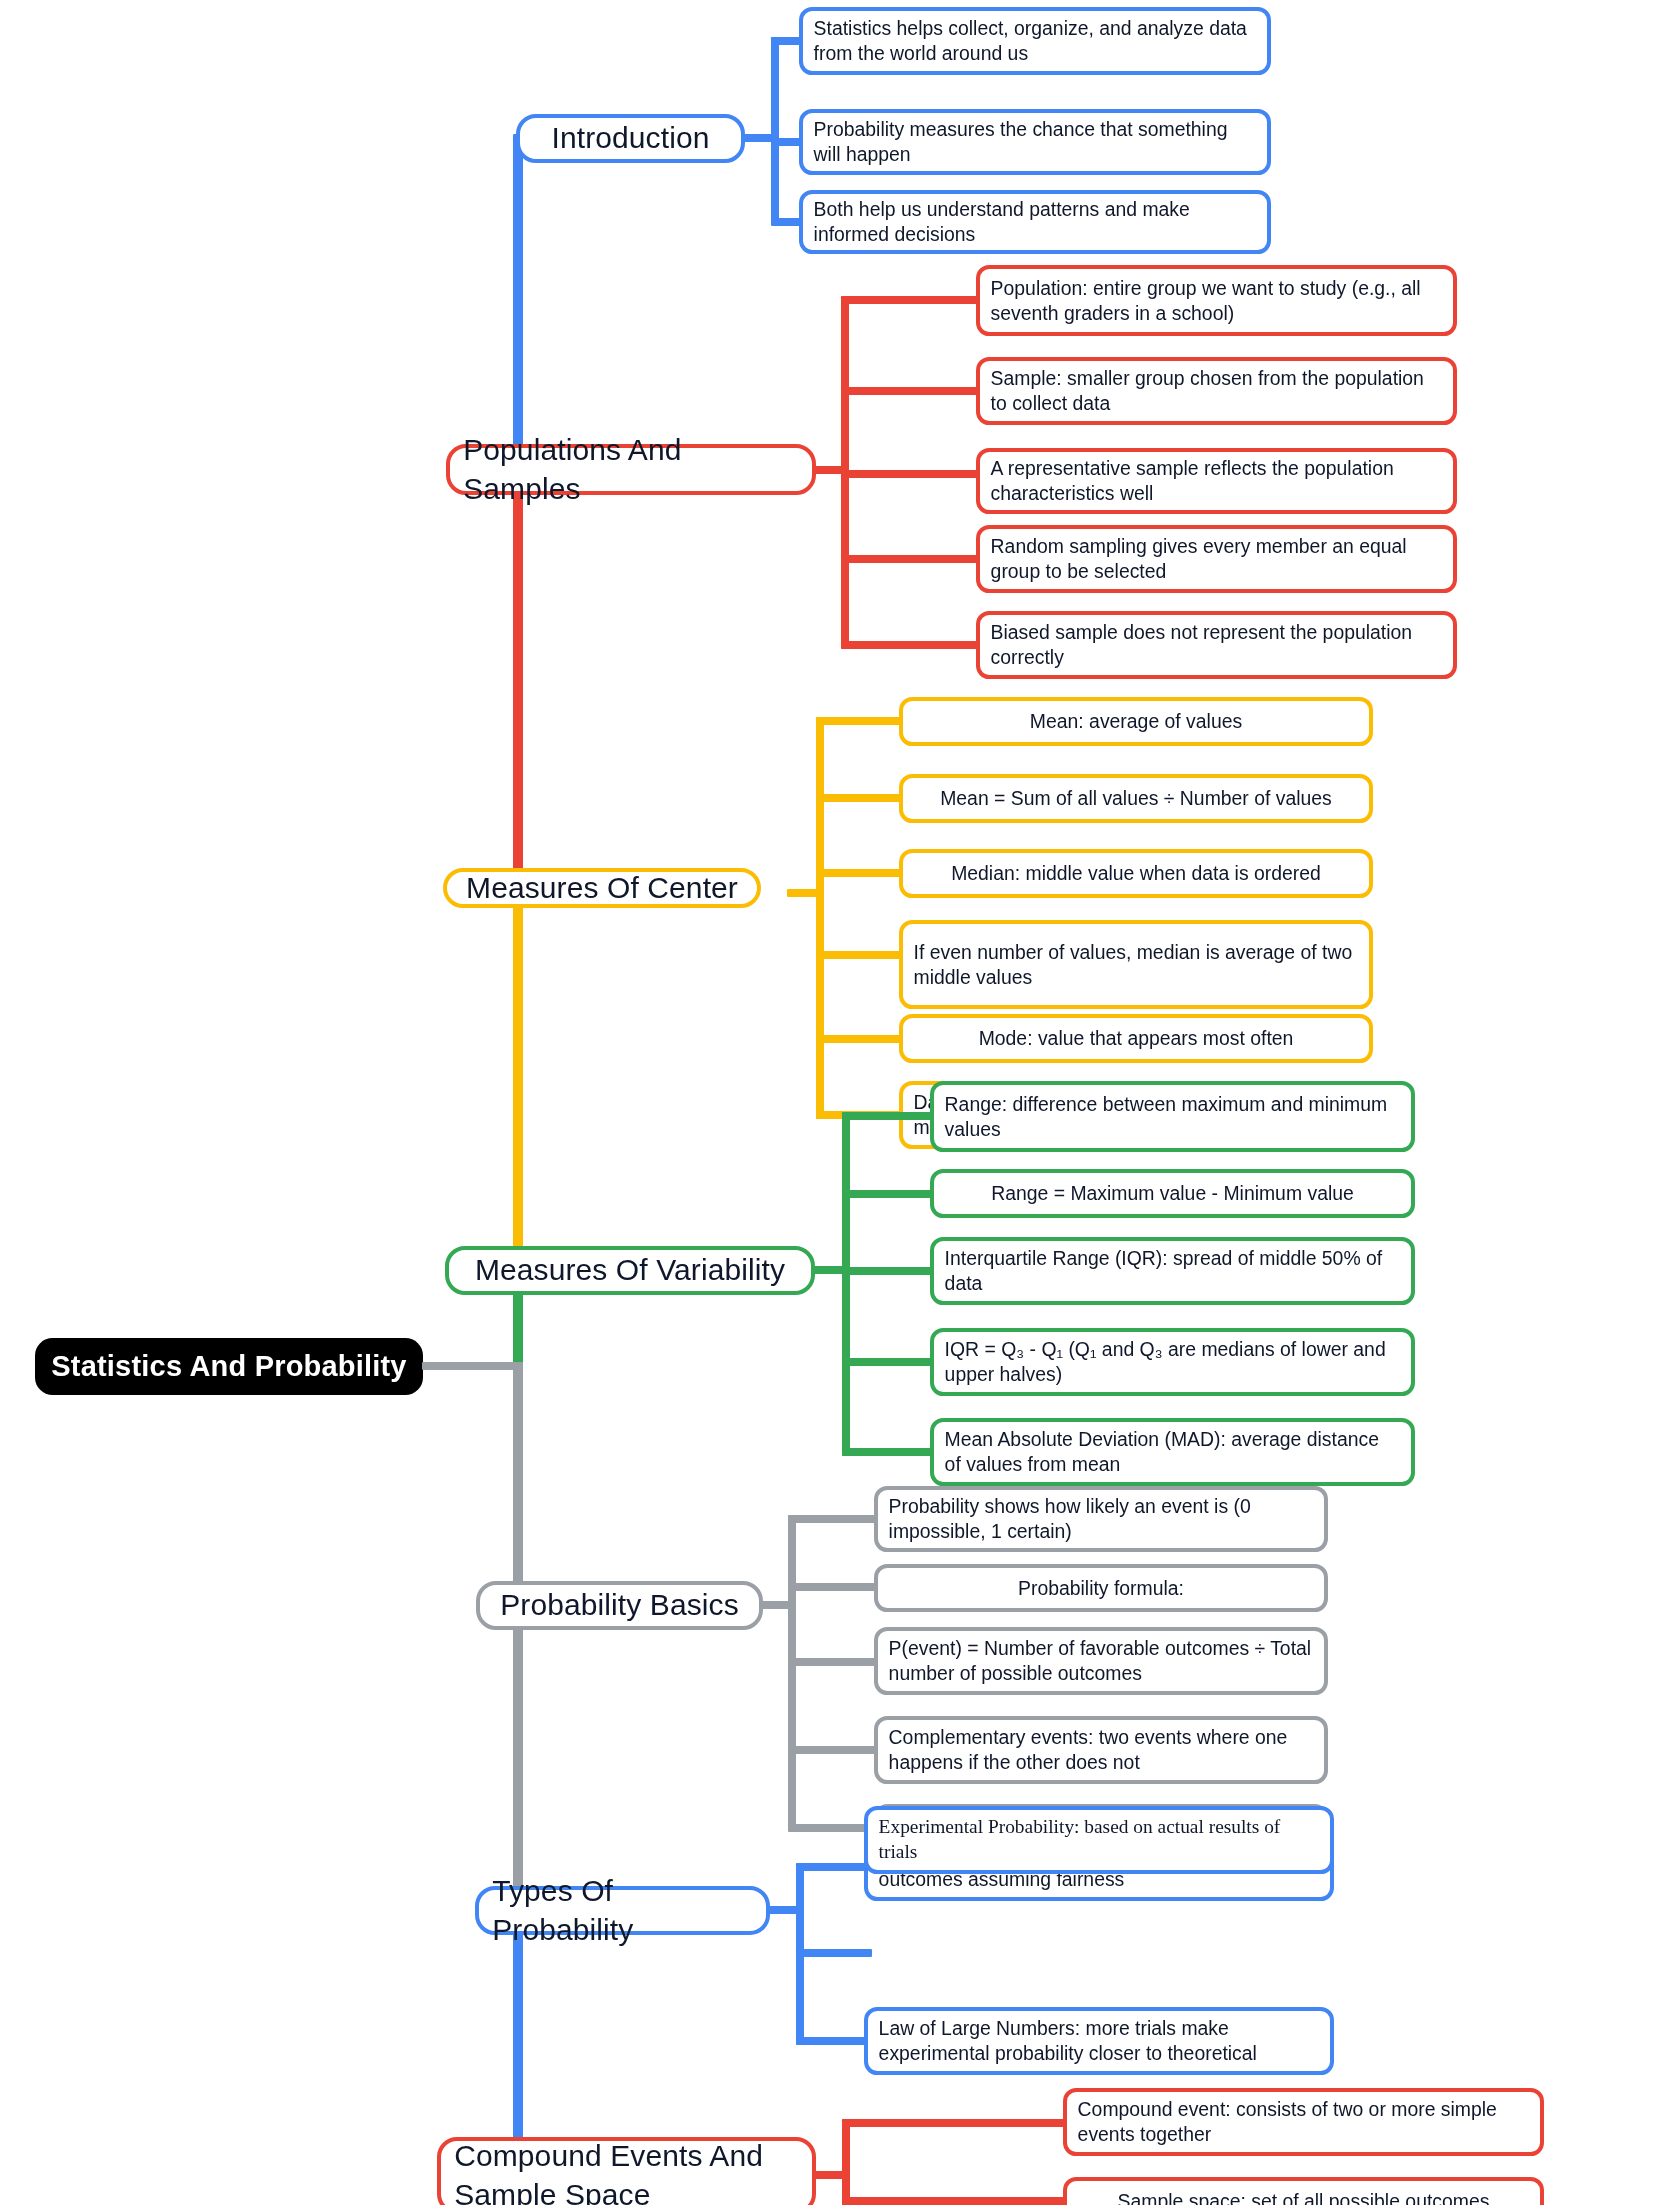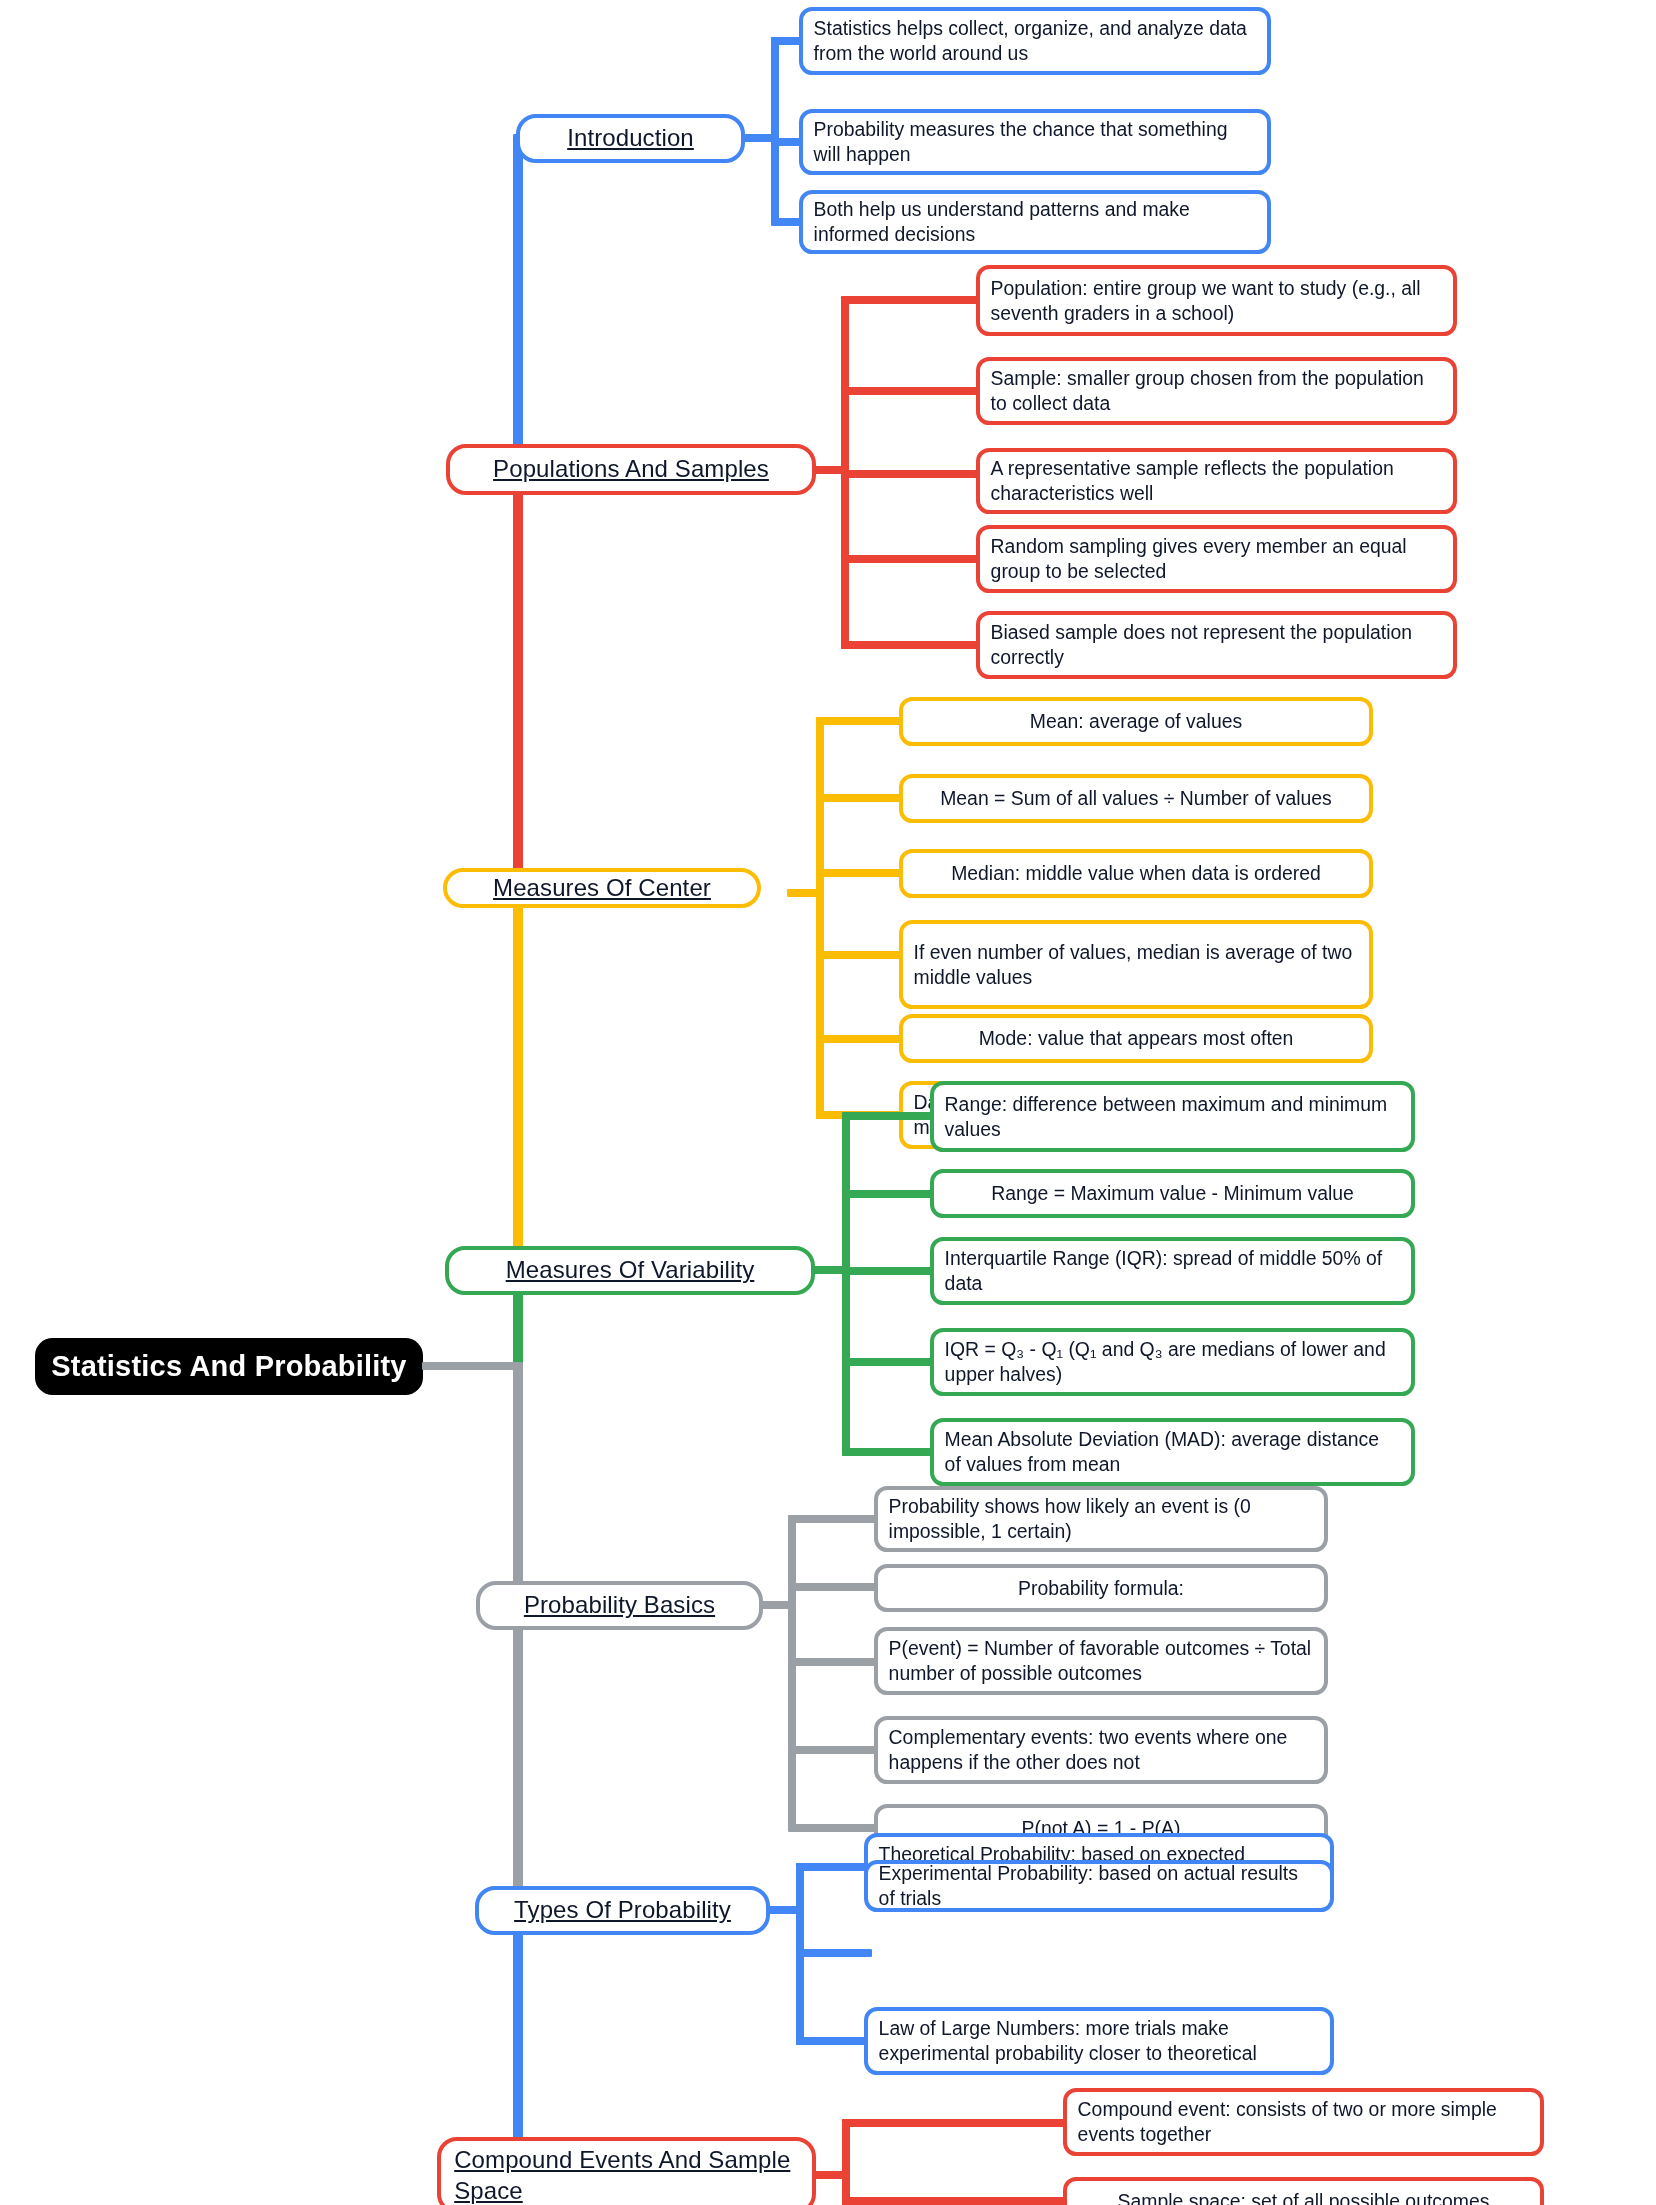--- a/index.html
+++ b/index.html
@@ -22,24 +22,23 @@
     border-radius:15px;
     display:flex;align-items:center;justify-content:center;
     text-align:left;
     color:#0f172a;
     line-height:1.28;
     padding:3.5px 9.7px;
   }
   .branch{
     border-width:4.9px;
     border-radius:20px;
-    font-size:24px;
+    font-size:30px;
     letter-spacing:0.1px;
     padding:4.4px 13.2px;
-    text-decoration:underline;
   }
   .leaf{
     border-width:4px;
     border-radius:13.2px;
     font-size:19.4px;
     padding:4.4px 10.6px;
   }
 
   
   .root{
@@ -139,21 +138,21 @@
     <div class="node leaf" style="left: 874px; top: 1716px; width: 454px; height: 68px; border-color: rgb(154, 160, 166);">Complementary events: two events where one happens if the other does not</div>
     <div class="conn" style="left: 788px; top: 1824px; width: 93px; height: 8px; background: rgb(154, 160, 166);"></div>
     <div class="node leaf" style="left: 874px; top: 1804px; width: 454px; height: 48px; border-color: rgb(154, 160, 166);">P(not A) = 1 - P(A)</div>
     <div class="conn" style="left: 513px; top: 1906px; height: 8px; background: rgb(66, 133, 244);"></div>
     <div class="node branch" style="left: 475px; top: 1886px; width: 295px; height: 49px; border-color: rgb(66, 133, 244);">Types Of Probability</div>
     <div class="conn" style="left: 767px; top: 1906px; width: 36px; height: 8px; background: rgb(66, 133, 244);"></div>
     <div class="conn" style="left: 796px; top: 1863px; width: 8px; height: 182px; background: rgb(66, 133, 244);"></div>
     <div class="conn" style="left: 796px; top: 1863px; width: 76px; height: 8px; background: rgb(66, 133, 244);"></div>
     <div class="node leaf" style="left: 864px; top: 1833px; width: 470px; height: 68px; border-color: rgb(66, 133, 244);">Theoretical Probability: based on expected outcomes assuming fairness</div>
     <div class="conn" style="left: 796px; top: 1949px; width: 76px; height: 8px; background: rgb(66, 133, 244);"></div>
-    <div class="node leaf" style="left: 864px; top: 1860px; width: 470px; height: 52px; border-color: rgb(66, 133, 244);">Experimental Probability: based on actual results of trials</div>
+    <div class="node leaf" style="left: 864px; top: 1806px; width: 470px; height: 68px; border-color: rgb(66, 133, 244); font-family: Liberation Serif, serif;">Experimental Probability: based on actual results of trials</div>
     <div class="conn" style="left: 796px; top: 2037px; width: 76px; height: 8px; background: rgb(66, 133, 244);"></div>
     <div class="node leaf" style="left: 864px; top: 2007px; width: 470px; height: 68px; border-color: rgb(66, 133, 244);">Law of Large Numbers: more trials make experimental probability closer to theoretical</div>
     <div class="conn" style="left: 513px; top: 2171px; height: 8px; background: rgb(234, 67, 53);"></div>
     <div class="node branch" style="left: 437px; top: 2137px; width: 379px; height: 77px; border-color: rgb(234, 67, 53);">Compound Events And Sample Space</div>
     <div class="conn" style="left: 813px; top: 2171px; width: 36px; height: 8px; background: rgb(234, 67, 53);"></div>
     <div class="conn" style="left: 842px; top: 2119px; width: 8px; height: 162px; background: rgb(234, 67, 53);"></div>
     <div class="conn" style="left: 842px; top: 2119px; width: 228px; height: 8px; background: rgb(234, 67, 53);"></div>
     <div class="node leaf" style="left: 1063px; top: 2088px; width: 481px; height: 68px; border-color: rgb(234, 67, 53);">Compound event: consists of two or more simple events together</div>
     <div class="conn" style="left: 842px; top: 2197px; width: 228px; height: 8px; background: rgb(234, 67, 53);"></div>
     <div class="node leaf" style="left: 1063px; top: 2177px; width: 481px; height: 49px; border-color: rgb(234, 67, 53);">Sample space: set of all possible outcomes</div>

